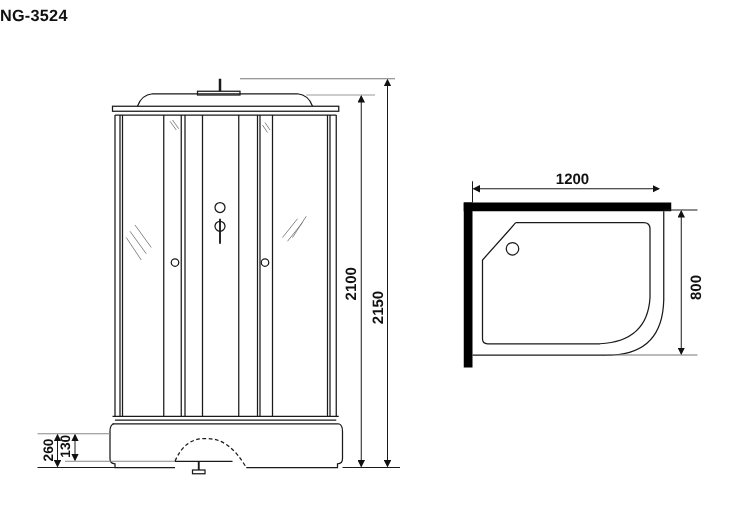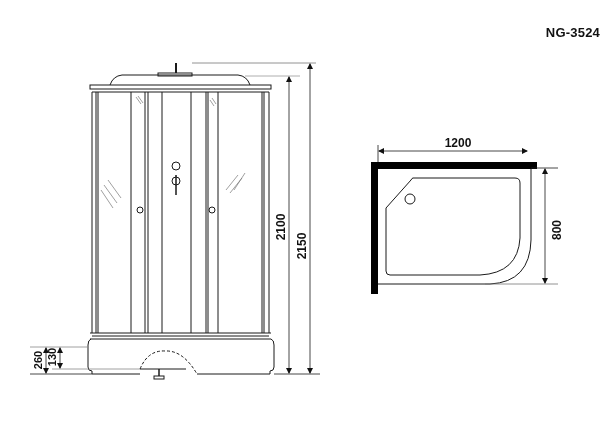--- a/index.html
+++ b/index.html
@@ -1,17 +1,17 @@
 <!DOCTYPE html>
 <html><head>
   <meta charset="utf-8">
   <style>
     html, body { margin: 0; padding: 0; background: #ffffff; }
     body { width: 600px; height: 424px; position: relative; overflow: hidden; font-family: "Liberation Sans", sans-serif; }
-    .title { position: absolute; left: 0; width: 600px; top: 25px; text-align: right; font-weight: bold; font-size: 13px; color: #111; letter-spacing: 0.2px; }
+    .title { position: absolute; left: 0; width: 600px; top: 5px; text-align: left; font-weight: bold; font-size: 13px; color: #111; letter-spacing: 0.2px; }
     svg { position: absolute; left: 0; top: 0; }
     .dim { font-family: "Liberation Sans", sans-serif; font-weight: bold; font-size: 12px; fill: #111; }
   </style>
 </head>
 <body>
 
 <div class="title">NG-3524</div>
 
 <svg width="600" height="424" viewBox="0 0 600 424" xmlns="http://www.w3.org/2000/svg">
   <defs>

